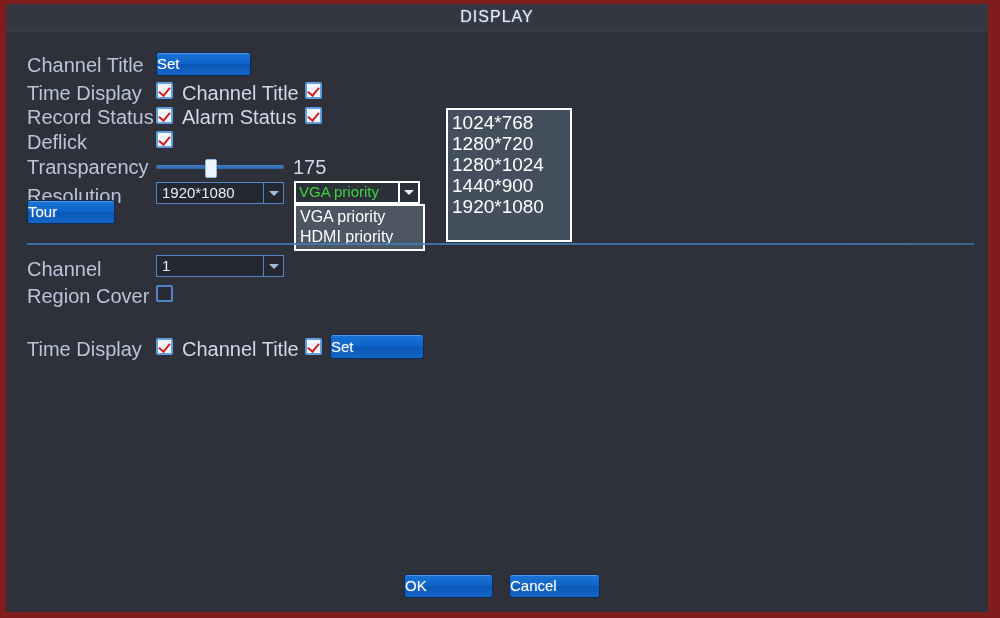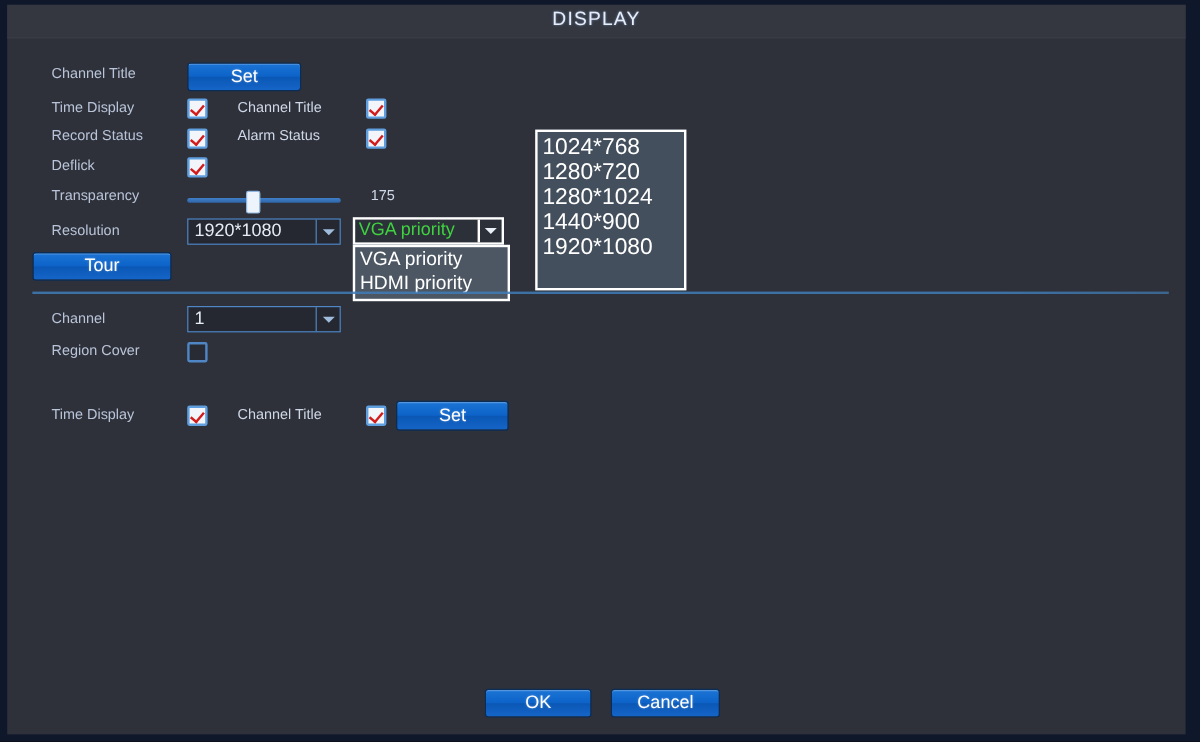--- a/index.html
+++ b/index.html
@@ -13,21 +13,21 @@
     overflow: hidden;
     font-family: "Liberation Sans", sans-serif;
   }
 
   
   #window {
     position: absolute;
     left: 0; top: 0;
     width: 1000px;
     height: 618px;
-    background: #0f172a;
+    background: #7f1d1d;
     box-sizing: border-box;
   }
   #window-inner {
     position: absolute;
     left: 6px;  top: 4px;
     width: 982px;
     height: 608px;
     background: #2e313a;
     box-sizing: border-box;
   }
@@ -49,36 +49,35 @@
     text-align: center;
     font-size: 16px;
     letter-spacing: 1px;
     color: #e8edf5;
     text-shadow: 0 0 2px #6f8dc2;
   }
 
   
   .lbl {
     position: absolute;
-    font-size: 12px;
+    font-size: 20px;
     color: #b9c4d8;
     white-space: nowrap;
-    margin-left: 16px;
   }
   .lbl.bright { color: #cfd8e8; }
 
   
   .btn {
     position: absolute;
     background: linear-gradient(to bottom, #1b74d6 0%, #0d63c8 48%, #0a57b5 52%, #1565c8 100%);
     border: 1px solid #0b2d55;
     border-radius: 3px;
     color: #ffffff;
     font-size: 15px;
-    text-align: center;
+    text-align: left;
     box-sizing: border-box;
     cursor: pointer;
     text-shadow: 0 0 2px rgba(255,255,255,0.35);
     box-shadow: inset 0 1px 0 rgba(255,255,255,0.25);
   }
 
   
   .cbox {
     position: absolute;
     width: 17px;
@@ -314,21 +313,21 @@
     </div>
 
     <div id="res-list">
       <div class="opt">1024*768</div>
       <div class="opt">1280*720</div>
       <div class="opt">1280*1024</div>
       <div class="opt">1440*900</div>
       <div class="opt">1920*1080</div>
     </div>
 
-    <div class="btn" style="left:21px; top:206px; width:116px; height:24px; line-height:22px;">Tour</div>
+    <div class="btn" style="left:21px; top:196px; width:88px; height:24px; line-height:22px;">Tour</div>
 
     <div id="separator"></div>
 
     <div class="lbl" style="left:21px; top:254px;">Channel</div>
     <div class="combo" style="left:150px; top:251px; width:128px; height:22px;">
       <div class="val">1</div>
       <div class="arrowbox"></div>
     </div>
 
     <div class="lbl" style="left:21px; top:281px;">Region Cover</div>

